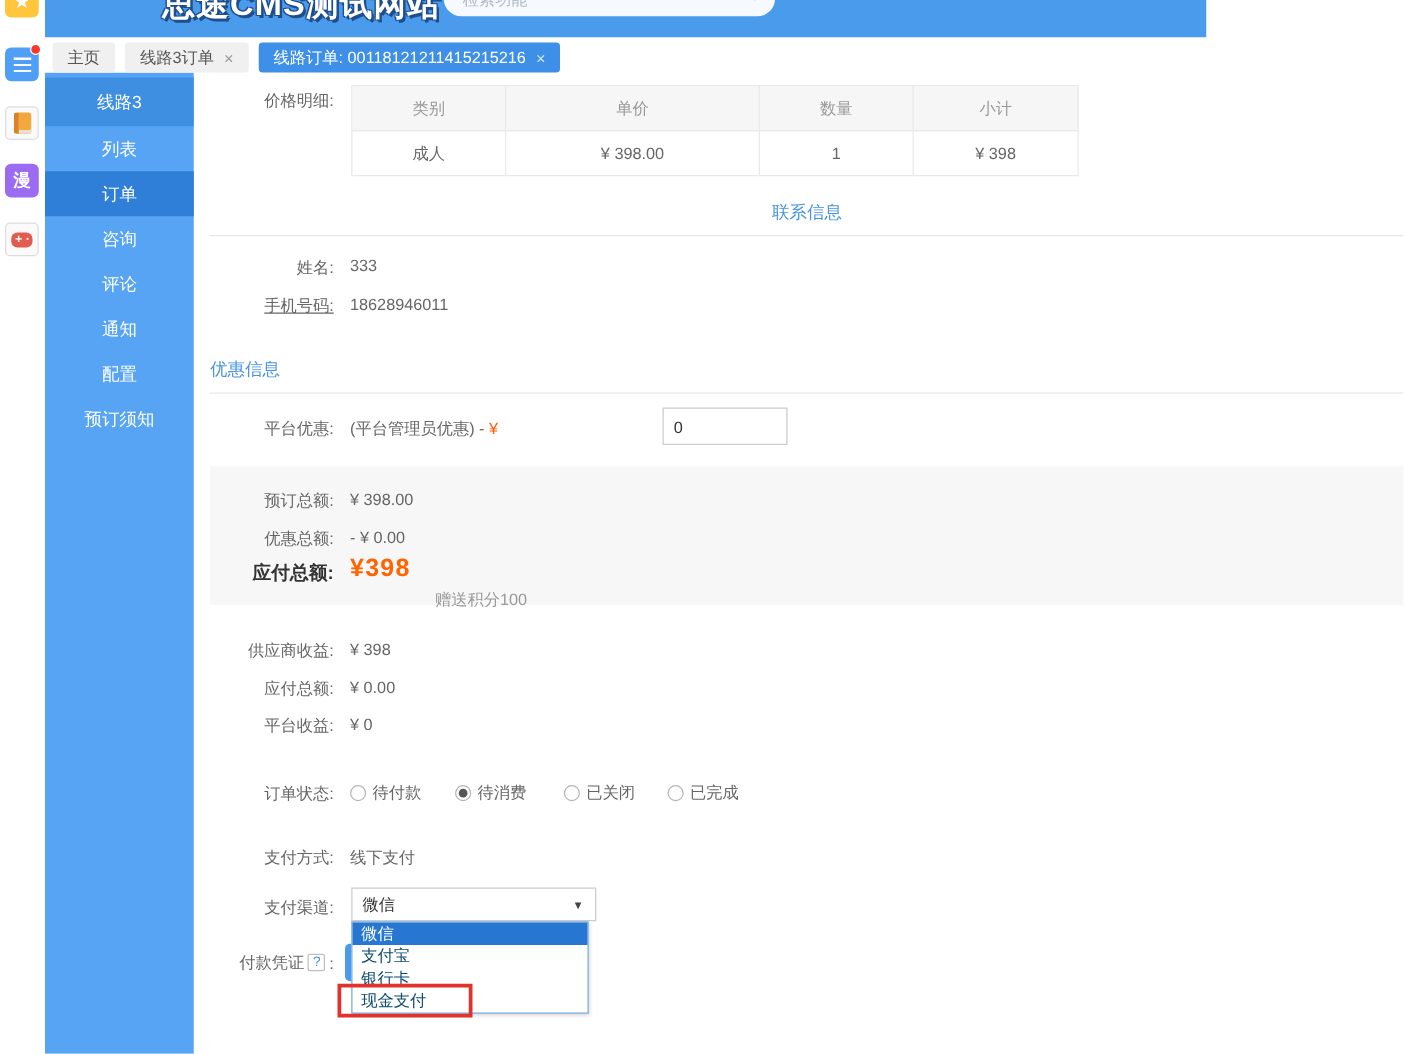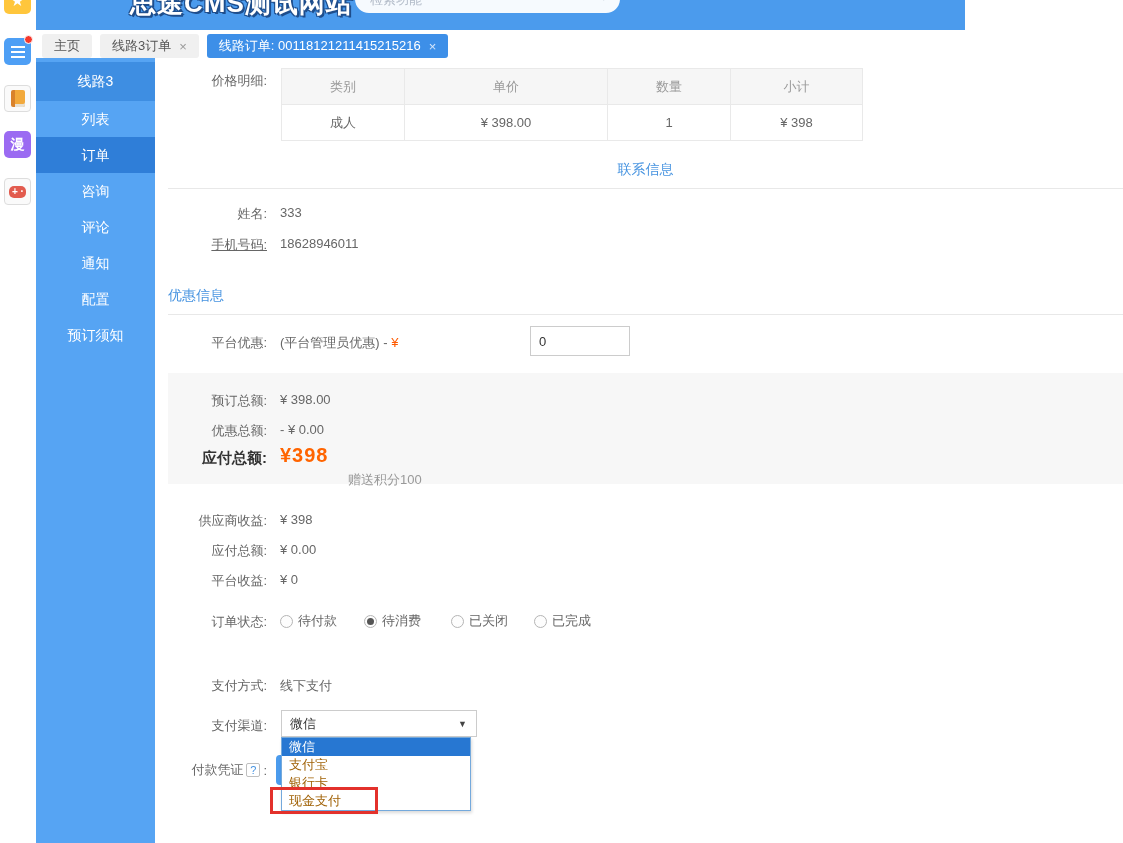--- a/index.html
+++ b/index.html
@@ -80,21 +80,21 @@
   .ri1{width:84px;} .ri2{width:87px;} .ri3{width:83px;}
 
   .select-box { position:absolute; left:126px; top:652px; width:196px; height:27px; border:1px solid #ccc; background:#fff;
                 font-size:13px; color:#333; display:flex; align-items:center; padding-left:8px; cursor:pointer; }
   .select-arrow { position:absolute; right:9px; top:8px; font-size:9px; color:#444; }
 
   .upload-btn { position:absolute; left:121px; top:697px; width:62px; height:30px; background:#4B9BED; border-radius:4px; z-index:1; }
 
   .dropdown { position:absolute; left:126px; top:679px; width:190px; background:#fff; border:1px solid #74A9DC; z-index:2;
               box-shadow:1px 2px 3px rgba(0,0,0,0.15); }
-  .dd-opt { height:18px; line-height:18px; font-size:13px; color:#a16207; padding-left:7px; cursor:pointer; white-space:nowrap; }
+  .dd-opt { height:18px; line-height:18px; font-size:13px; color:#0c4a6e; padding-left:7px; cursor:pointer; white-space:nowrap; }
   .dd-opt.active { background:#2777D2; color:#fff; }
 
   .red-annotation { position:absolute; left:115px; top:729px; width:108px; height:27px; border:3px solid #E3312B; z-index:3; background:transparent; }
 
   .q-icon { display:inline-block; width:14px; height:14px; line-height:13px; text-align:center; border:1px solid #bfbfbf;
             border-radius:2px; color:#4693E0; font-size:11px; margin:0 3px; vertical-align:-2px; background:#fff; }
   .voucher-lab { display:flex; justify-content:flex-end; align-items:center; }
 </style>
 </head>
 <body>
@@ -198,21 +198,21 @@
       <span class="points" style="top:78px;margin-top:20px;">赠送积分100</span>
     </div>
 
     <span class="lab" style="top:454px;">供应商收益:</span>
     <span class="val" style="top:454px;">¥ 398</span>
     <span class="lab" style="top:484px;">应付总额:</span>
     <span class="val" style="top:484px;">¥ 0.00</span>
     <span class="lab" style="top:514px;">平台收益:</span>
     <span class="val" style="top:514px;">¥ 0</span>
 
-    <div style="position:absolute; top:555px; left:0; width:848px; height:16px;">
+    <div style="position:absolute; top:568px; left:0; width:848px; height:16px;">
       <span class="lab" style="top:0;">订单状态:</span>
       <div class="radio-group">
         <span class="radio-item ri1">
           <span class="radio">
               <span class="dot"></span>
             </span>
           <span>待付款</span>
         </span>
         <span class="radio-item ri2">
           <span class="radio checked">

